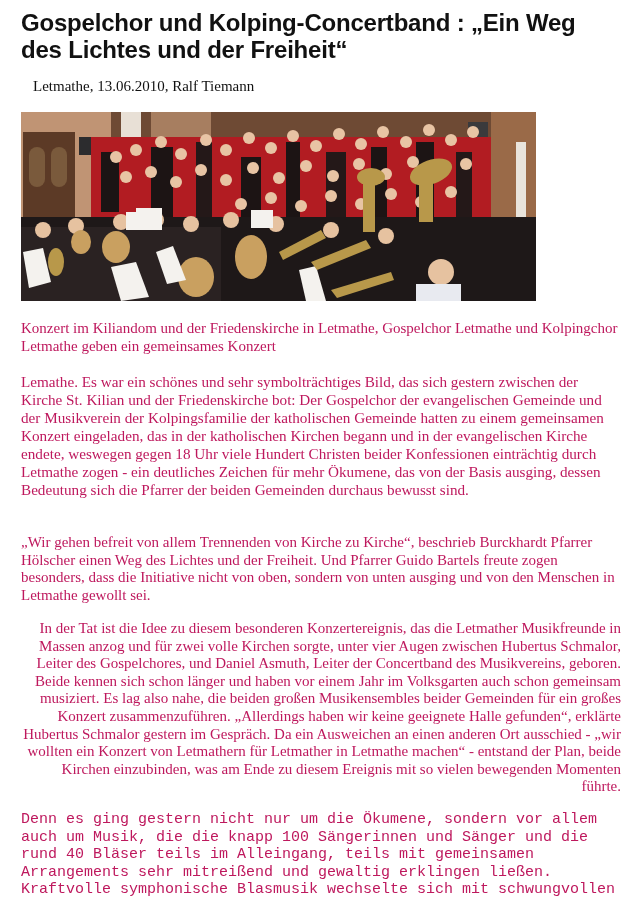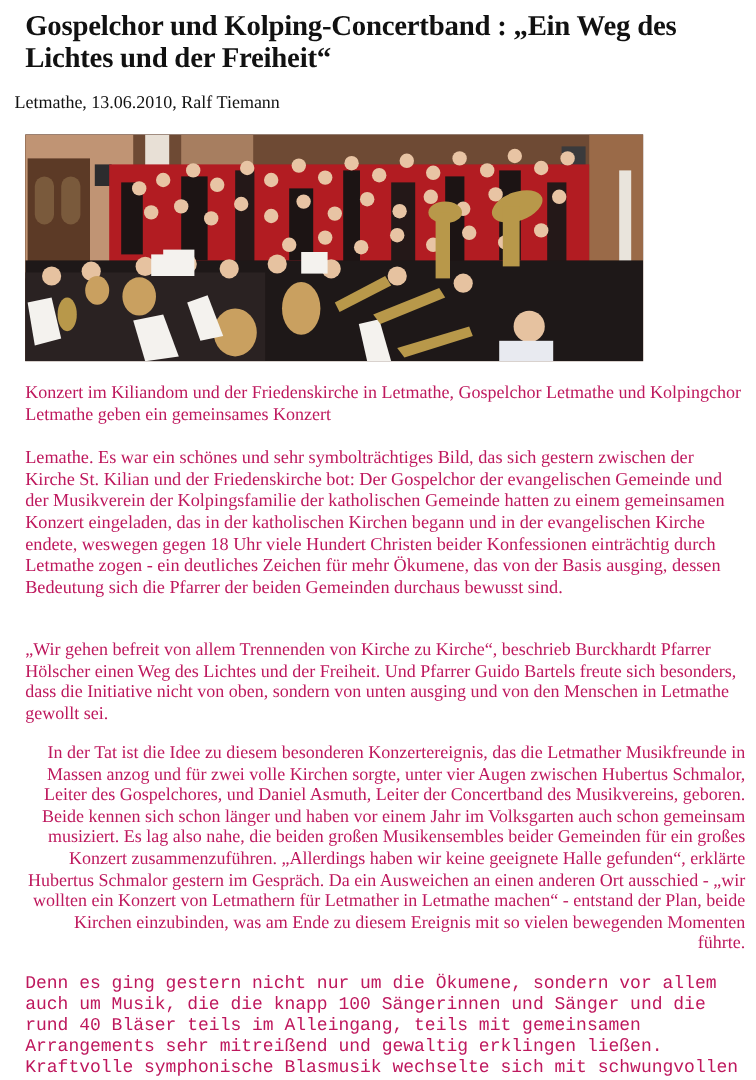--- a/index.html
+++ b/index.html
@@ -14,30 +14,30 @@
     position: relative;
     font-family: "Liberation Serif", "DejaVu Serif", serif;
     color: #111111;
   }
   .headline {
     position: absolute;
     left: 21px;
     top: 9px;
     width: 600px;
     margin: 0;
-    font-family: Liberation Serif, serif;
+    font-family: Liberation Sans, sans-serif;
     font-weight: bold;
     font-size: 24px;
     line-height: 27px;
     letter-spacing: -0.2px;
     color: #111;
   }
   .byline {
     position: absolute;
-    left: 12px;
+    left: 33px;
     top: 77px;
     font-size: 15px;
     line-height: 18px;
     color: #111;
   }
   .photo {
     position: absolute;
     left: 21px;
     top: 112px;
     width: 515px;
@@ -189,17 +189,17 @@
 
       <rect x="395" y="172" width="45" height="17" fill="#e8eaf0"></rect>
     </g>
   </svg>
 </div>
 
 <p class="para caption">Konzert im Kiliandom und der Friedenskirche in Letmathe, Gospelchor Letmathe und Kolpingchor Letmathe geben ein gemeinsames Konzert</p>
 
 <p class="para lead">Lemathe. Es war ein schönes und sehr symbolträchtiges Bild, das sich gestern zwischen der Kirche St. Kilian und der Friedenskirche bot: Der Gospelchor der evangelischen Gemeinde und der Musikverein der Kolpingsfamilie der katholischen Gemeinde hatten zu einem gemeinsamen Konzert eingeladen, das in der katholischen Kirchen begann und in der evangelischen Kirche endete, weswegen gegen 18 Uhr viele Hundert Christen beider Konfessionen einträchtig durch Letmathe zogen - ein deutliches Zeichen für mehr Ökumene, das von der Basis ausging, dessen Bedeutung sich die Pfarrer der beiden Gemeinden durchaus bewusst sind.</p>
 
-<p class="para p1">„Wir gehen befreit von allem Trennenden von Kirche zu Kirche“, beschrieb Burckhardt Pfarrer Hölscher einen Weg des Lichtes und der Freiheit. Und Pfarrer Guido Bartels freute sich besonders, dass die Initiative nicht von oben, sondern von unten ausging und von den Menschen in Letmathe gewollt sei.</p>
+<p class="para p1">„Wir gehen befreit von allem Trennenden von Kirche zu Kirche“, beschrieb Burckhardt Pfarrer Hölscher einen Weg des Lichtes und der Freiheit. Und Pfarrer Guido Bartels freute zogen besonders, dass die Initiative nicht von oben, sondern von unten ausging und von den Menschen in Letmathe gewollt sei.</p>
 
 <p class="para p2">In der Tat ist die Idee zu diesem besonderen Konzertereignis, das die Letmather Musikfreunde in Massen anzog und für zwei volle Kirchen sorgte, unter vier Augen zwischen Hubertus Schmalor, Leiter des Gospelchores, und Daniel Asmuth, Leiter der Concertband des Musikvereins, geboren. Beide kennen sich schon länger und haben vor einem Jahr im Volksgarten auch schon gemeinsam musiziert. Es lag also nahe, die beiden großen Musikensembles beider Gemeinden für ein großes Konzert zusammenzuführen. „Allerdings haben wir keine geeignete Halle gefunden“, erklärte Hubertus Schmalor gestern im Gespräch. Da ein Ausweichen an einen anderen Ort ausschied - „wir wollten ein Konzert von Letmathern für Letmather in Letmathe machen“ - entstand der Plan, beide Kirchen einzubinden, was am Ende zu diesem Ereignis mit so vielen bewegenden Momenten führte.</p>
 
 <p class="para p3">Denn es ging gestern nicht nur um die Ökumene, sondern vor allem auch um Musik, die die knapp 100 Sängerinnen und Sänger und die rund 40 Bläser teils im Alleingang, teils mit gemeinsamen Arrangements sehr mitreißend und gewaltig erklingen ließen. Kraftvolle symphonische Blasmusik wechselte sich mit schwungvollen Gospels ab, und beides gemeinsam sorgte beim Publikum für viel Begeisterung.</p>
 
 </body></html>

